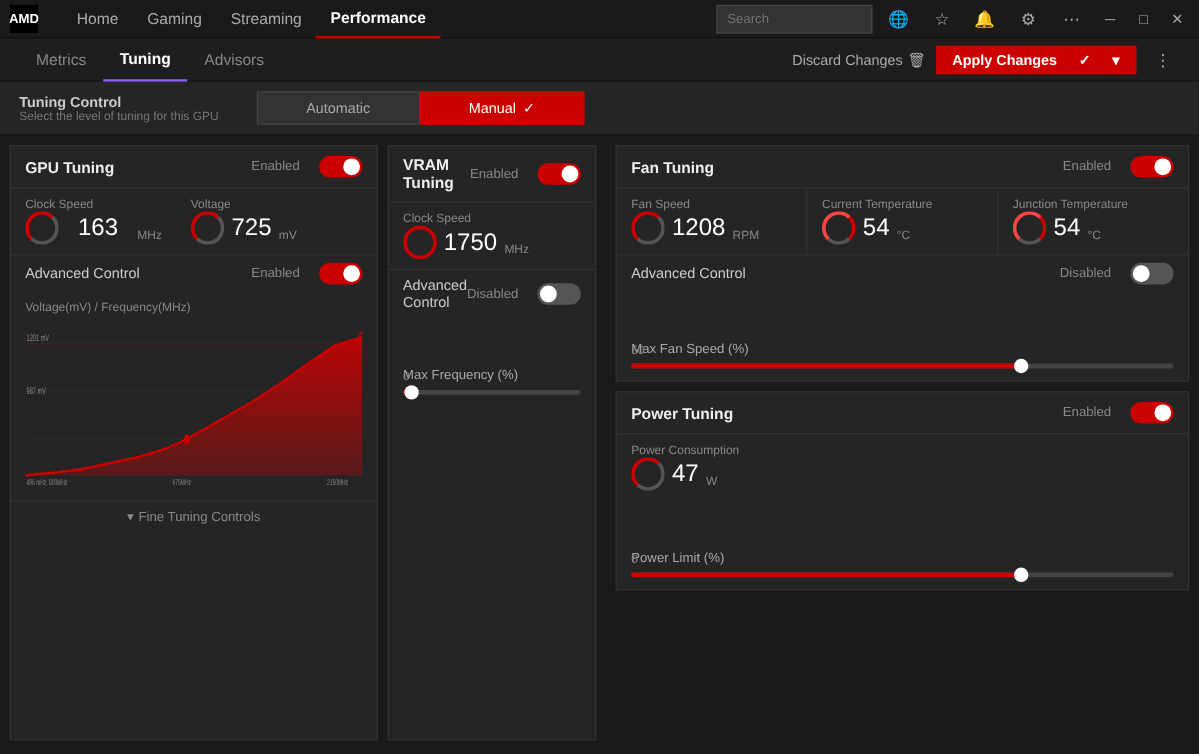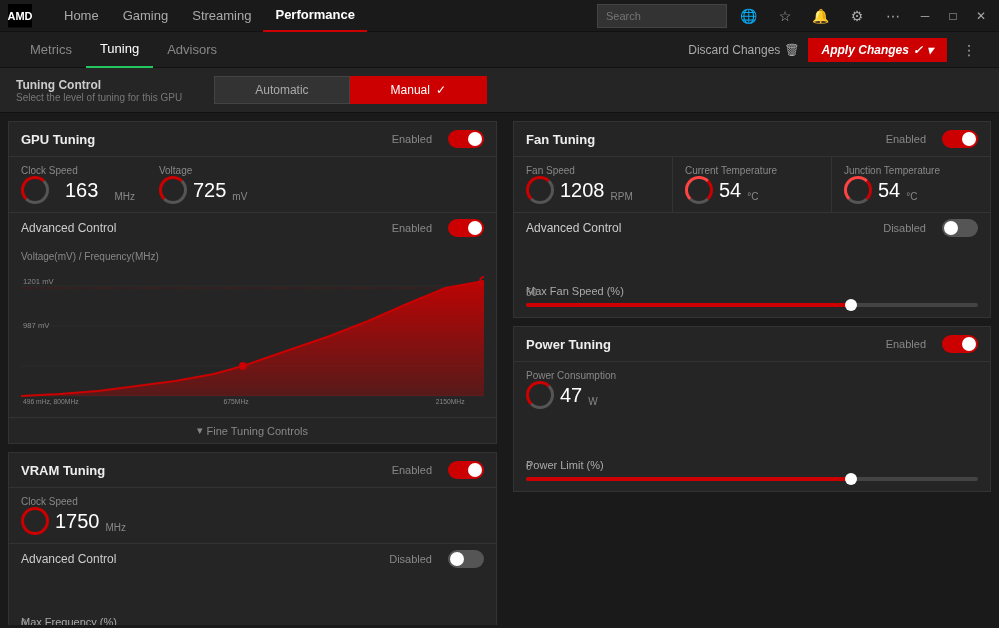--- a/index.html
+++ b/index.html
@@ -76,38 +76,37 @@
     .subnav-item {
       color: #888;
       font-size: 13px;
       padding: 0 14px;
       height: 36px;
       display: flex; align-items: center;
       cursor: pointer;
     }
     .subnav-item.active {
       color: #fff;
-      border-bottom: 2px solid #22c55e;
-      font-weight: 400;
+      border-bottom: 2px solid #8b5cf6;
+      font-weight: 700;
     }
     .subnav-right { display: flex; align-items: center; gap: 8px; }
     .discard-btn {
       color: #aaa; font-size: 12px; cursor: pointer;
       display: flex; align-items: center; gap: 4px;
     }
     .apply-btn {
       background: #cc0000;
       color: white;
       font-size: 12px;
       padding: 5px 14px;
       cursor: pointer;
       border: none;
-      display: flex; align-items: center; gap: 4px;
+      display: flex; align-items: center; gap: 18px;
       font-weight: 600;
-      font-style: italic;
     }
     
     .tuning-bar {
       background: #252525;
       padding: 8px 16px;
       display: flex;
       align-items: center;
       gap: 16px;
       border-bottom: 1px solid #111;
     }
@@ -132,21 +131,21 @@
     .main-content {
       display: flex;
       height: calc(628px - 32px - 36px - 48px);
       overflow: hidden;
     }
     .left-panel {
       width: 505px;
       overflow-y: auto;
       padding: 8px;
       display: flex;
-      flex-direction: column;
+      flex-direction: row;
       gap: 8px;
     }
     .right-panel {
       flex: 1;
       overflow-y: auto;
       padding: 8px;
       display: flex;
       flex-direction: column;
       gap: 8px;
     }

